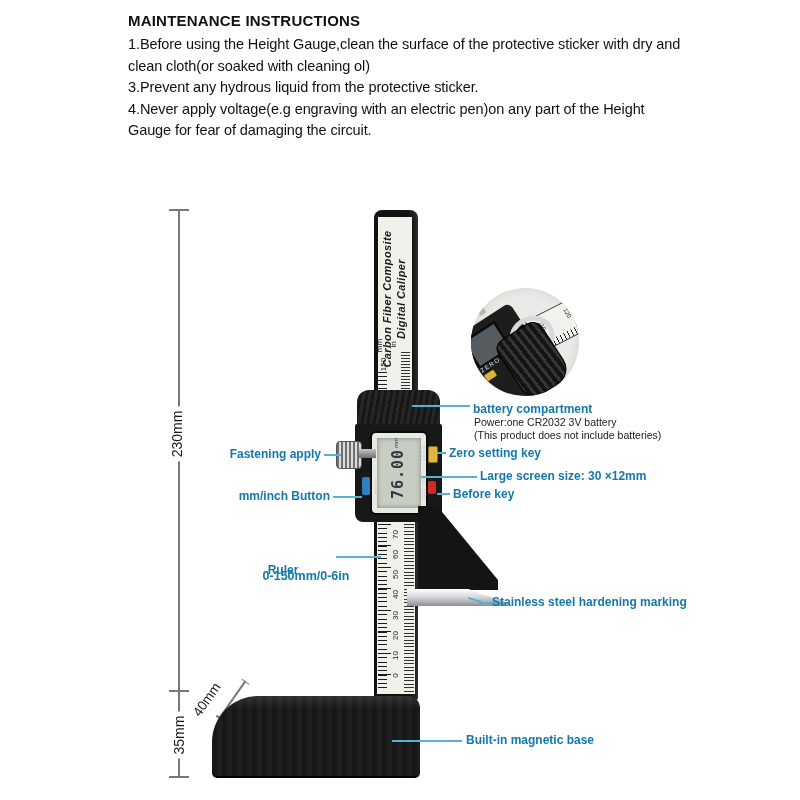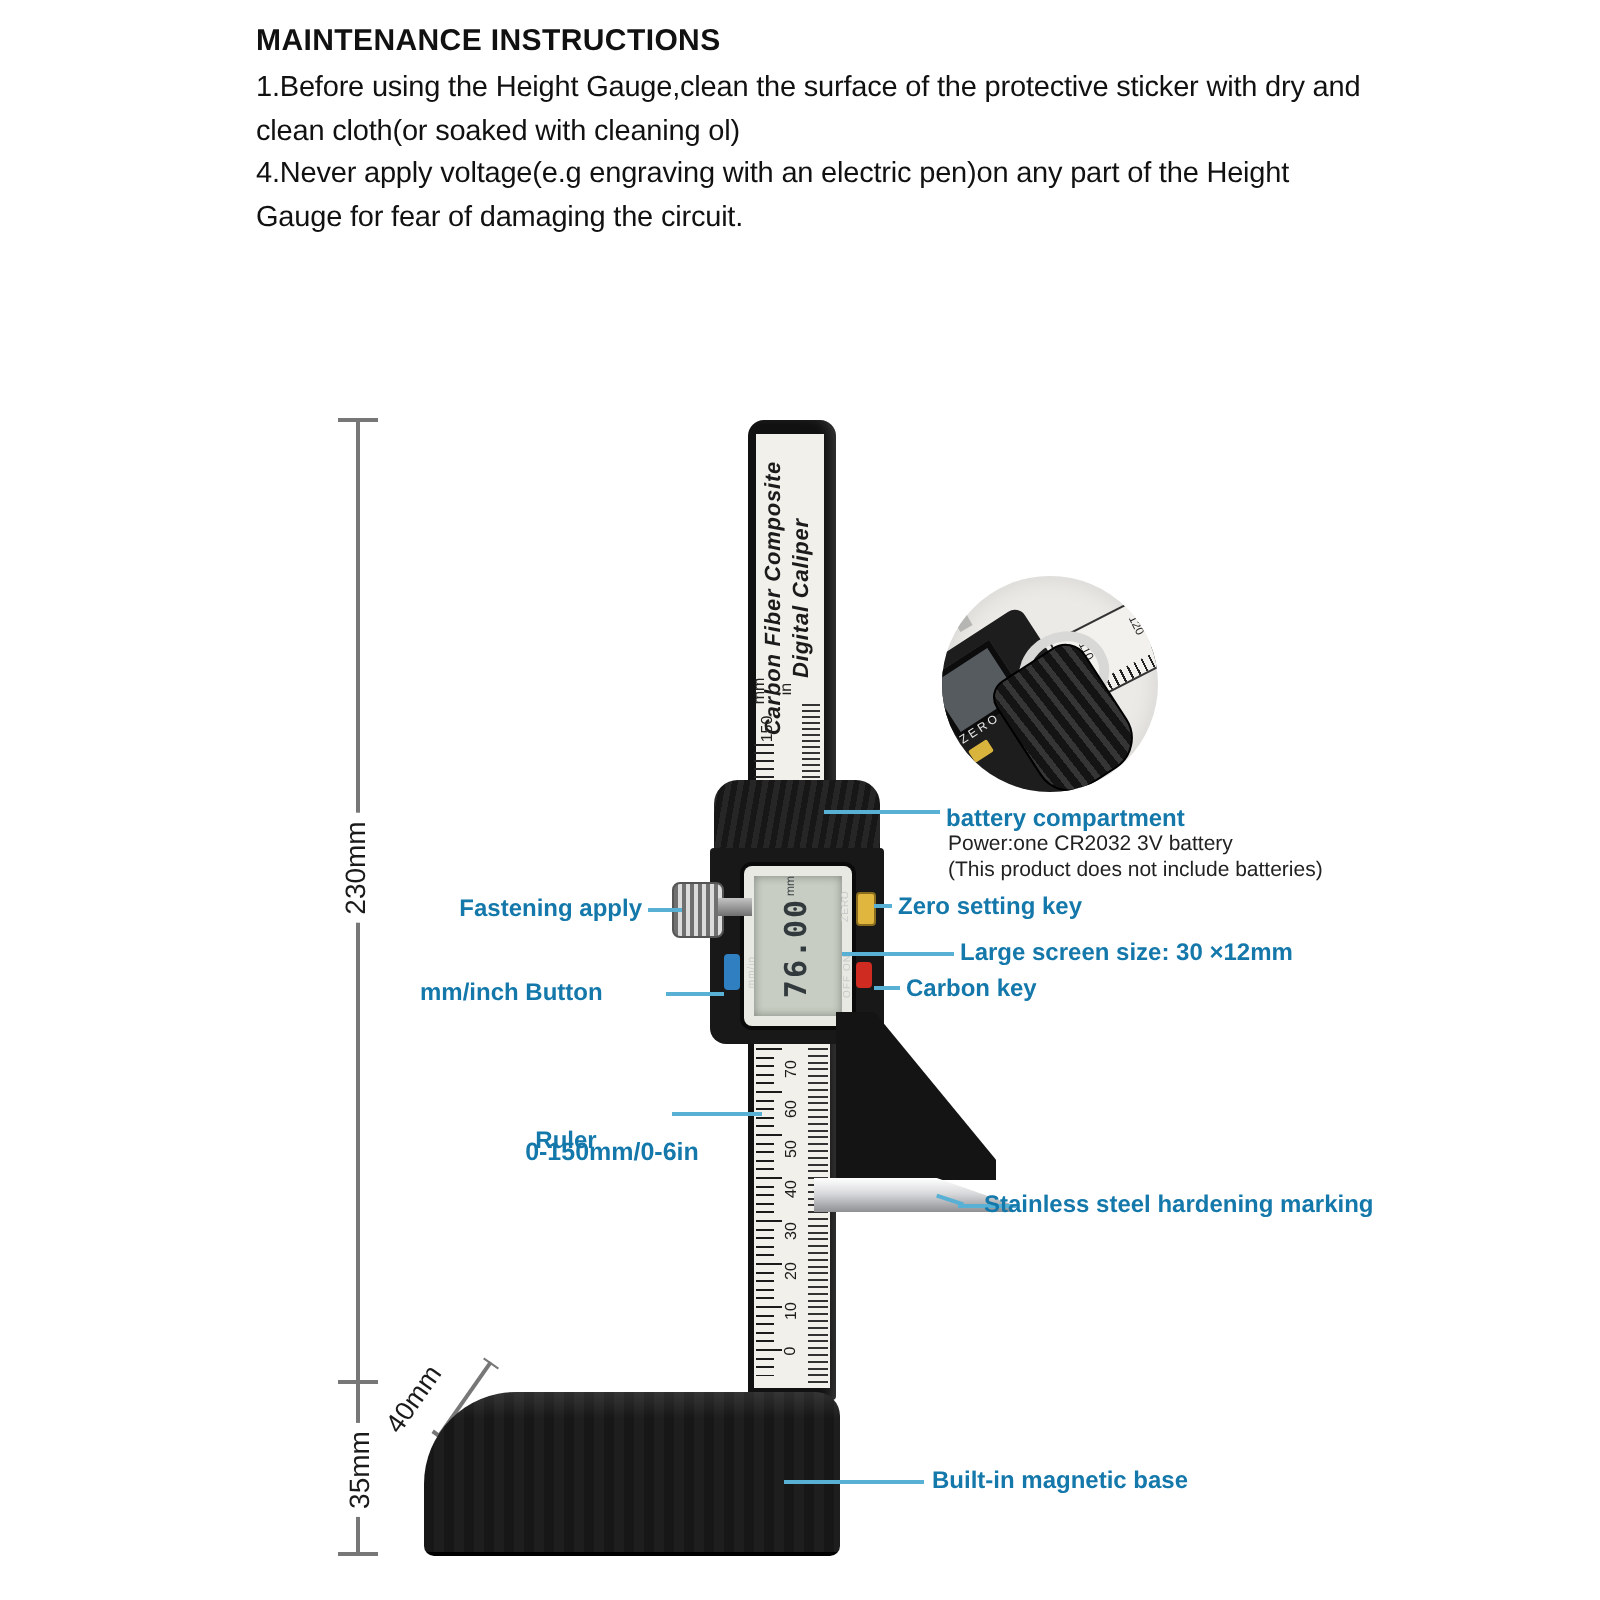--- a/index.html
+++ b/index.html
@@ -68,20 +68,21 @@
 </style>
 </head>
 <body>
 
 <div class="canvas">
 
   <div class="instructions">
     <div class="instr-title">MAINTENANCE INSTRUCTIONS</div>
     <div>
         <div class="instr-item">1.Before using the Height Gauge,clean the surface of the protective sticker with dry and clean cloth(or soaked with cleaning ol)</div>
+        <div class="instr-item">3.Prevent any hydrous liquid from the protective sticker.</div>
         <div class="instr-item">4.Never apply voltage(e.g engraving with an electric pen)on any part of the Height Gauge for fear of damaging the circuit.</div>
       </div>
   </div>
 
   <div class="dim" style="left:178px;top:210px;width:1.5px;height:567px;"></div>
   <div class="dim" style="left:169px;top:209px;width:20px;height:1.5px;"></div>
   <div class="dim" style="left:169px;top:690px;width:20px;height:1.5px;"></div>
   <div class="dim" style="left:169px;top:776px;width:20px;height:1.5px;"></div>
   <span class="dim-text" style="left:150px;top:424px;">230mm</span>
   <span class="dim-text" style="left:156px;top:725px;">35mm</span>
@@ -162,32 +163,32 @@
   <div class="callout-sub" style="left:474px;top:416px;">Power:one CR2032 3V battery</div>
   <div class="callout-sub" style="left:474px;top:429px;">(This product does not include batteries)</div>
 
   <div class="leader" style="left:437px;top:452px;width:9px;"></div>
   <div class="callout" style="left:449px;top:446px;">Zero setting key</div>
 
   <div class="leader" style="left:421px;top:476px;width:56px;"></div>
   <div class="callout" style="left:480px;top:469px;">Large screen size: 30 ×12mm</div>
 
   <div class="leader" style="left:437px;top:493px;width:13px;"></div>
-  <div class="callout" style="left:453px;top:487px;">Carbon key</div>
+  <div class="callout" style="left:453px;top:487px;">Before key</div>
 
   <div class="leader" style="left:468px;top:599px;width:14px;transform:rotate(18deg);"></div>
   <div class="leader" style="left:479px;top:602px;width:29px;"></div>
   <div class="callout" style="left:492px;top:595px;">Stainless steel hardening marking</div>
 
   <div class="leader" style="left:392px;top:740px;width:70px;"></div>
   <div class="callout" style="left:466px;top:733px;">Built-in magnetic base</div>
 
   <div class="callout" style="left:201px;top:447px;width:120px;text-align:right;">Fastening apply</div>
   <div class="leader" style="left:324px;top:454px;width:17px;"></div>
 
-  <div class="callout" style="left:210px;top:489px;width:120px;text-align:left;">mm/inch Button</div>
+  <div class="callout" style="left:210px;top:489px;width:120px;text-align:right;">mm/inch Button</div>
   <div class="leader" style="left:333px;top:496px;width:29px;"></div>
 
   <div class="callout" style="left:233px;top:563px;width:100px;text-align:center;">Ruler</div>
   <div class="leader" style="left:336px;top:556px;width:45px;"></div>
   <div class="callout" style="left:250px;top:569px;width:112px;text-align:center;font-size:12.5px;">0-150mm/0-6in</div>
 
 </div>
 
 </body></html>

